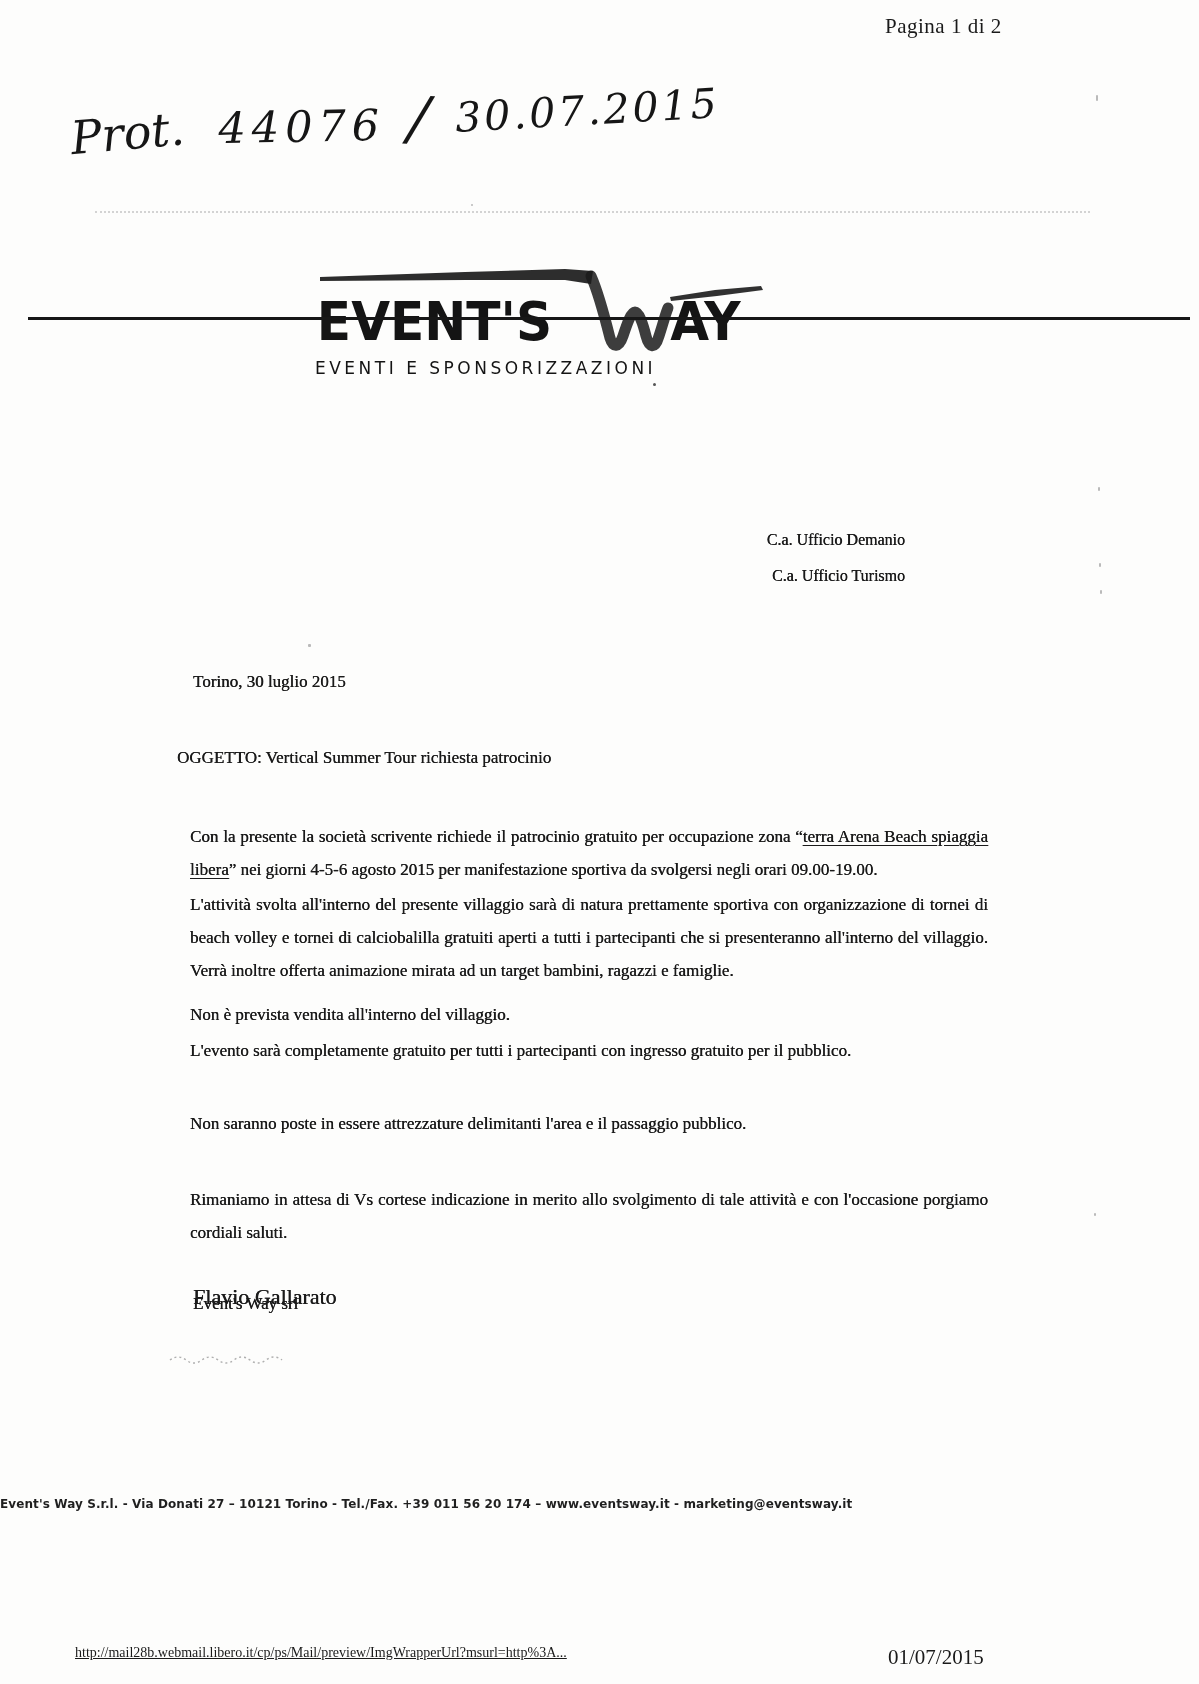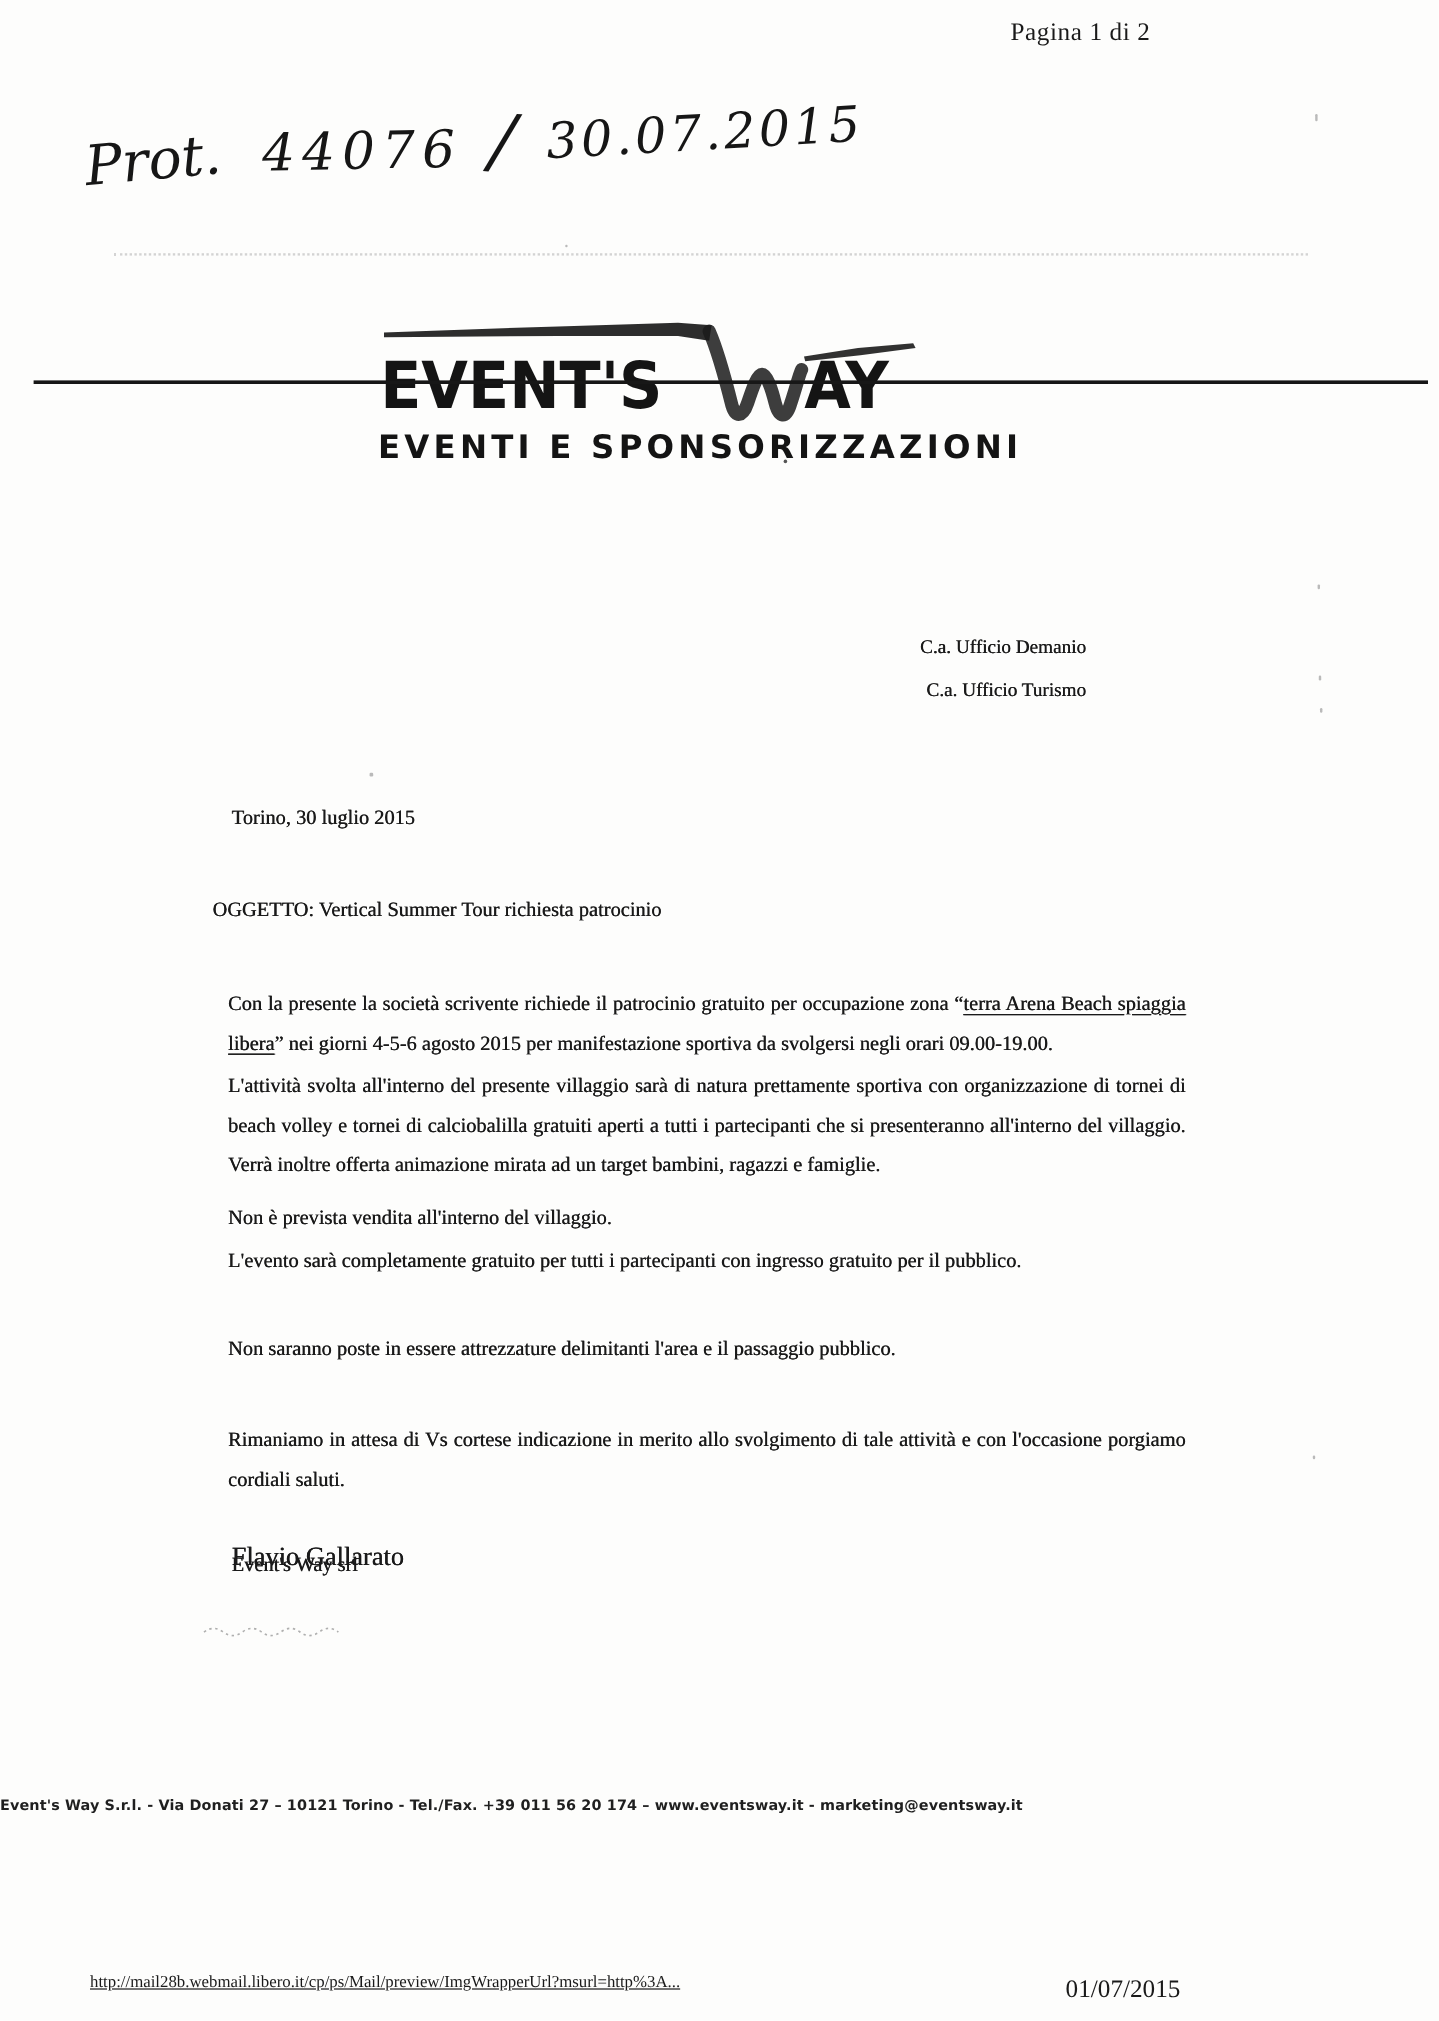--- a/index.html
+++ b/index.html
@@ -2,42 +2,42 @@
 <html><head>
 <meta charset="utf-8">
 <style>
   html,body{margin:0;padding:0;background:#ffffff;}
   .page{
     position:relative;width:1199px;height:1684px;background:#fdfdfc;
     overflow:hidden;font-family:"Liberation Serif", serif;color:#1a1a1a;
   }
   .abs{position:absolute;}
   
-  .page-indicator{top:14px;left:842px;font-size:21px;letter-spacing:.5px;}
+  .page-indicator{top:14px;left:885px;font-size:21px;letter-spacing:.5px;}
   .print-url{top:1645px;left:75px;font-size:14px;text-decoration:underline;}
   .print-date{top:1645px;left:888px;font-size:21px;}
   
   .handwriting{
     top:80px;left:70px;display:flex;align-items:flex-end;
     font-family:"DejaVu Serif", serif;font-style:italic;color:#161616;
     transform:rotate(-2.2deg);
   }
   .hw-label{font-size:46px;transform:rotate(-3deg);}
   .hw-number{font-size:43px;margin-left:34px;letter-spacing:6px;transform:translateY(-2px) rotate(1deg);}
   .hw-slash{font-size:60px;margin-left:24px;transform:rotate(6deg) translateY(4px);}
   .hw-date{font-size:41px;margin-left:26px;letter-spacing:3px;transform:translateY(-8px) rotate(-1deg);}
   
   .dotted-rule{top:211px;left:95px;width:995px;border-top:2px dotted #c6c6c6;opacity:.75;}
   .speck{background:#a9a9a9;border-radius:1px;opacity:.8;}
   .logo-dot{top:383px;left:653px;width:3px;height:3px;background:#555;border-radius:50%;}
   
   .logo-svg{top:268px;left:315px;}
   .logo-tagline{
     top:358px;left:315px;font-family:"DejaVu Sans", sans-serif;
-    font-size:27px;font-weight:700;letter-spacing:3.5px;color:#141414;white-space:nowrap;
+    font-size:17px;font-weight:400;letter-spacing:3.5px;color:#141414;white-space:nowrap;
   }
   .strike-rule{top:317px;left:28px;width:1162px;height:3px;background:#171717;z-index:3;}
   
   .ink{text-shadow:.3px 0 0 currentColor;}
   .recipients{top:522px;right:294px;text-align:right;font-size:16px;line-height:36px;}
   .dateline{top:672px;left:193px;font-size:17px;}
   .subject{top:748px;left:177px;font-size:17px;}
   .para{left:190px;width:798px;font-size:17px;line-height:33px;text-align:justify;}
   .p1{top:820px;}
   .p2{top:888px;}

